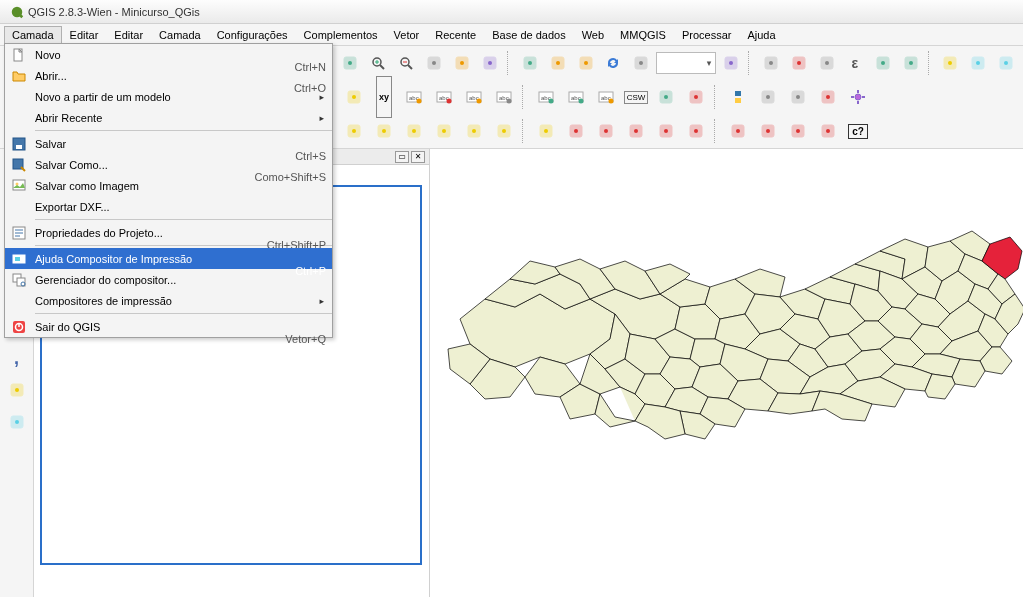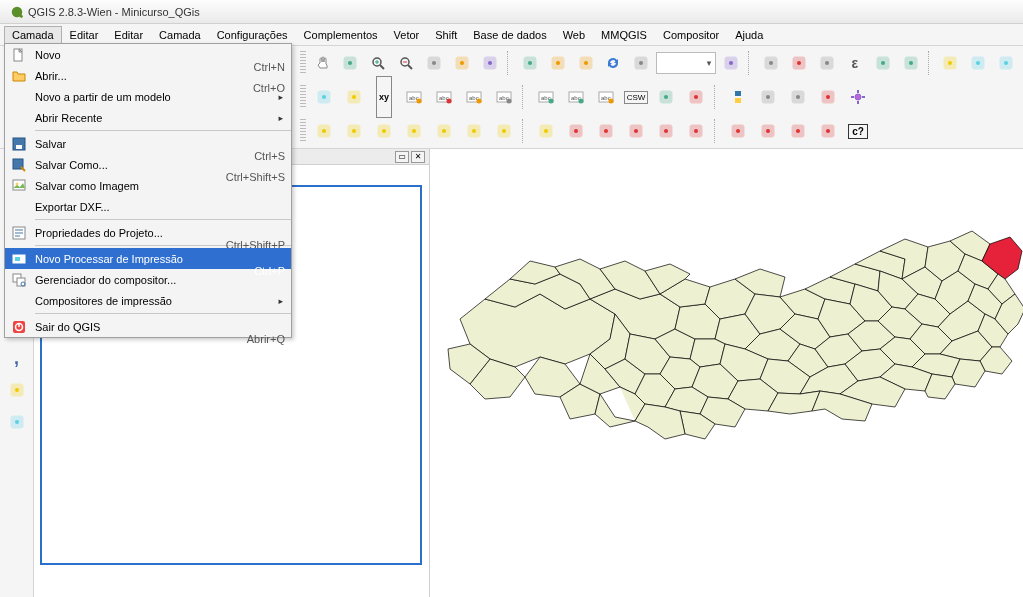--- a/index.html
+++ b/index.html
@@ -6,21 +6,21 @@
   body { font-family: Tahoma, "Segoe UI", sans-serif; font-size: 11px; background: #f0f0f0; width: 1023px; height: 597px; overflow: hidden; }
   
   .titlebar { height: 24px; background: linear-gradient(#fdfdfd,#eaeaea); display:flex; align-items:center; padding:0 10px; border-bottom:1px solid #d0d0d0; }
   .titlebar .appicon { width:14px; height:14px; margin-right:4px; }
   .titlebar .title { font-size:11px; color:#333; }
   
   .menubar { height: 22px; background:#f5f5f5; border-bottom:1px solid #d5d5d5; display:flex; align-items:center; padding:0 4px; position:relative; z-index:10; }
   .menubar .menuitem { padding:3px 8px; cursor:default; }
   .menubar .menuitem.open { background:#e8e8e8; border:1px solid #b0b0b0; border-bottom:none; padding:2px 7px 3px 7px; }
   
-  .dropdown { position:absolute; top:43px; left:4px; width:288px; background:#f4f4f4; border:1px solid #a0a0a0; box-shadow:2px 2px 4px rgba(0,0,0,.2); z-index:100; }
+  .dropdown { position:absolute; top:43px; left:4px; width:329px; background:#f4f4f4; border:1px solid #a0a0a0; box-shadow:2px 2px 4px rgba(0,0,0,.2); z-index:100; }
   .dropdown .row { display:flex; align-items:center; height:21px; padding:0 6px 0 4px; cursor:default; position:relative; }
   .dropdown .row.sel { background:#2f6fd0; color:#fff; }
   .dropdown .iconcell { width:20px; height:16px; display:flex; align-items:center; justify-content:center; margin-right:6px; }
   .dropdown .label { flex:1; }
   .dropdown .shortcut { color:#555; font-size:11px;margin-top:24px; }
   .dropdown .row.sel .shortcut { color:#fff; }
   .dropdown .sep { height:1px; background:#c8c8c8; margin:2px 0 2px 30px; }
   .dropdown .arrow { position:absolute; right:8px; font-size:9px; color:#333; }
   
   .toolbars { background:#f5f5f5; border-bottom:1px solid #d5d5d5; }
@@ -58,25 +58,25 @@
 </div>
 
 <div class="menubar">
   <div class="menuitem open">Camada</div>
   <div class="menuitem">Editar</div>
   <div class="menuitem">Editar</div>
   <div class="menuitem">Camada</div>
   <div class="menuitem">Configurações</div>
   <div class="menuitem">Complementos</div>
   <div class="menuitem">Vetor</div>
-  <div class="menuitem">Shift</div>
+  <div class="menuitem">Recente</div>
   <div class="menuitem">Base de dados</div>
   <div class="menuitem">Web</div>
   <div class="menuitem">MMQGIS</div>
-  <div class="menuitem">Compositor</div>
+  <div class="menuitem">Processar</div>
   <div class="menuitem">Ajuda</div>
 </div>
 
 <div class="dropdown" id="dd">
     <div class="row">
       <span class="iconcell">
         <svg class="ico" viewBox="0 0 16 16">
           <rect x="3" y="2" width="8" height="12" fill="#fff" stroke="#888"></rect>
           <path d="M8 2 L11 5 L8 5 Z" fill="#ddd" stroke="#888"></path>
         </svg>
@@ -115,21 +115,21 @@
       <span class="shortcut">Ctrl+S</span>
     </div>
     <div class="row">
       <span class="iconcell">
         <svg class="ico" viewBox="0 0 16 16">
           <rect x="2" y="2" width="10" height="10" fill="#47a" stroke="#258"></rect>
           <path d="M10 10l4 4" stroke="#c80" stroke-width="2"></path>
         </svg>
       </span>
       <span class="label">Salvar Como...</span>
-      <span class="shortcut">Ctrl+Shift+S</span>
+      <span class="shortcut">Como+Shift+S</span>
     </div>
     <div class="row">
       <span class="iconcell">
         <svg class="ico" viewBox="0 0 16 16">
           <rect x="2" y="2" width="12" height="10" fill="#fff" stroke="#888"></rect>
           <circle cx="6" cy="6" r="1.5" fill="#fc6"></circle>
           <path d="M2 10l4-3 3 2 3-4 2 5" fill="#7b5"></path>
         </svg>
       </span>
       <span class="label">Salvar como Imagem</span>
@@ -150,21 +150,21 @@
       <span class="shortcut">Ctrl+Shift+P</span>
     </div>
     <div class="sep"></div>
     <div class="row sel">
       <span class="iconcell">
         <svg class="ico" viewBox="0 0 16 16">
           <rect x="2" y="4" width="12" height="8" fill="#fff" stroke="#fff"></rect>
           <rect x="4" y="6" width="5" height="4" fill="#5ad0e5"></rect>
         </svg>
       </span>
-      <span class="label">Novo Processar de Impressão</span>
+      <span class="label">Ajuda Compositor de Impressão</span>
       <span class="shortcut">Ctrl+P</span>
     </div>
     <div class="row">
       <span class="iconcell">
         <svg class="ico" viewBox="0 0 16 16">
           <rect x="2" y="2" width="8" height="8" fill="#fff" stroke="#888"></rect>
           <rect x="6" y="6" width="8" height="8" fill="#fff" stroke="#888"></rect>
           <circle cx="12" cy="12" r="2" fill="none" stroke="#47a"></circle>
         </svg>
       </span>
@@ -178,21 +178,21 @@
     <div class="sep"></div>
     <div class="row">
       <span class="iconcell">
         <svg class="ico" viewBox="0 0 16 16">
           <rect x="2" y="2" width="12" height="12" rx="2" fill="#e44"></rect>
           <circle cx="8" cy="8" r="3.5" fill="none" stroke="#fff" stroke-width="1.5"></circle>
           <line x1="8" y1="4" x2="8" y2="8" stroke="#fff" stroke-width="1.5"></line>
         </svg>
       </span>
       <span class="label">Sair do QGIS</span>
-      <span class="shortcut">Abrir+Q</span>
+      <span class="shortcut">Vetor+Q</span>
     </div>
   </div>
 
 <div class="toolbars">
   <div class="toolbar-row" id="tbr1" style="padding-left:300px;">
       <div class="tb-grip"></div>
       <div class="tb-btn">
         <svg class="ico" viewBox="0 0 16 16">
           <path d="M5 8V4a1 1 0 012 0v3V3a1 1 0 012 0v4V4a1 1 0 012 0v5l1 1v3H5l-2-3 2-2z" fill="#fff" stroke="#888"></path>
         </svg>

